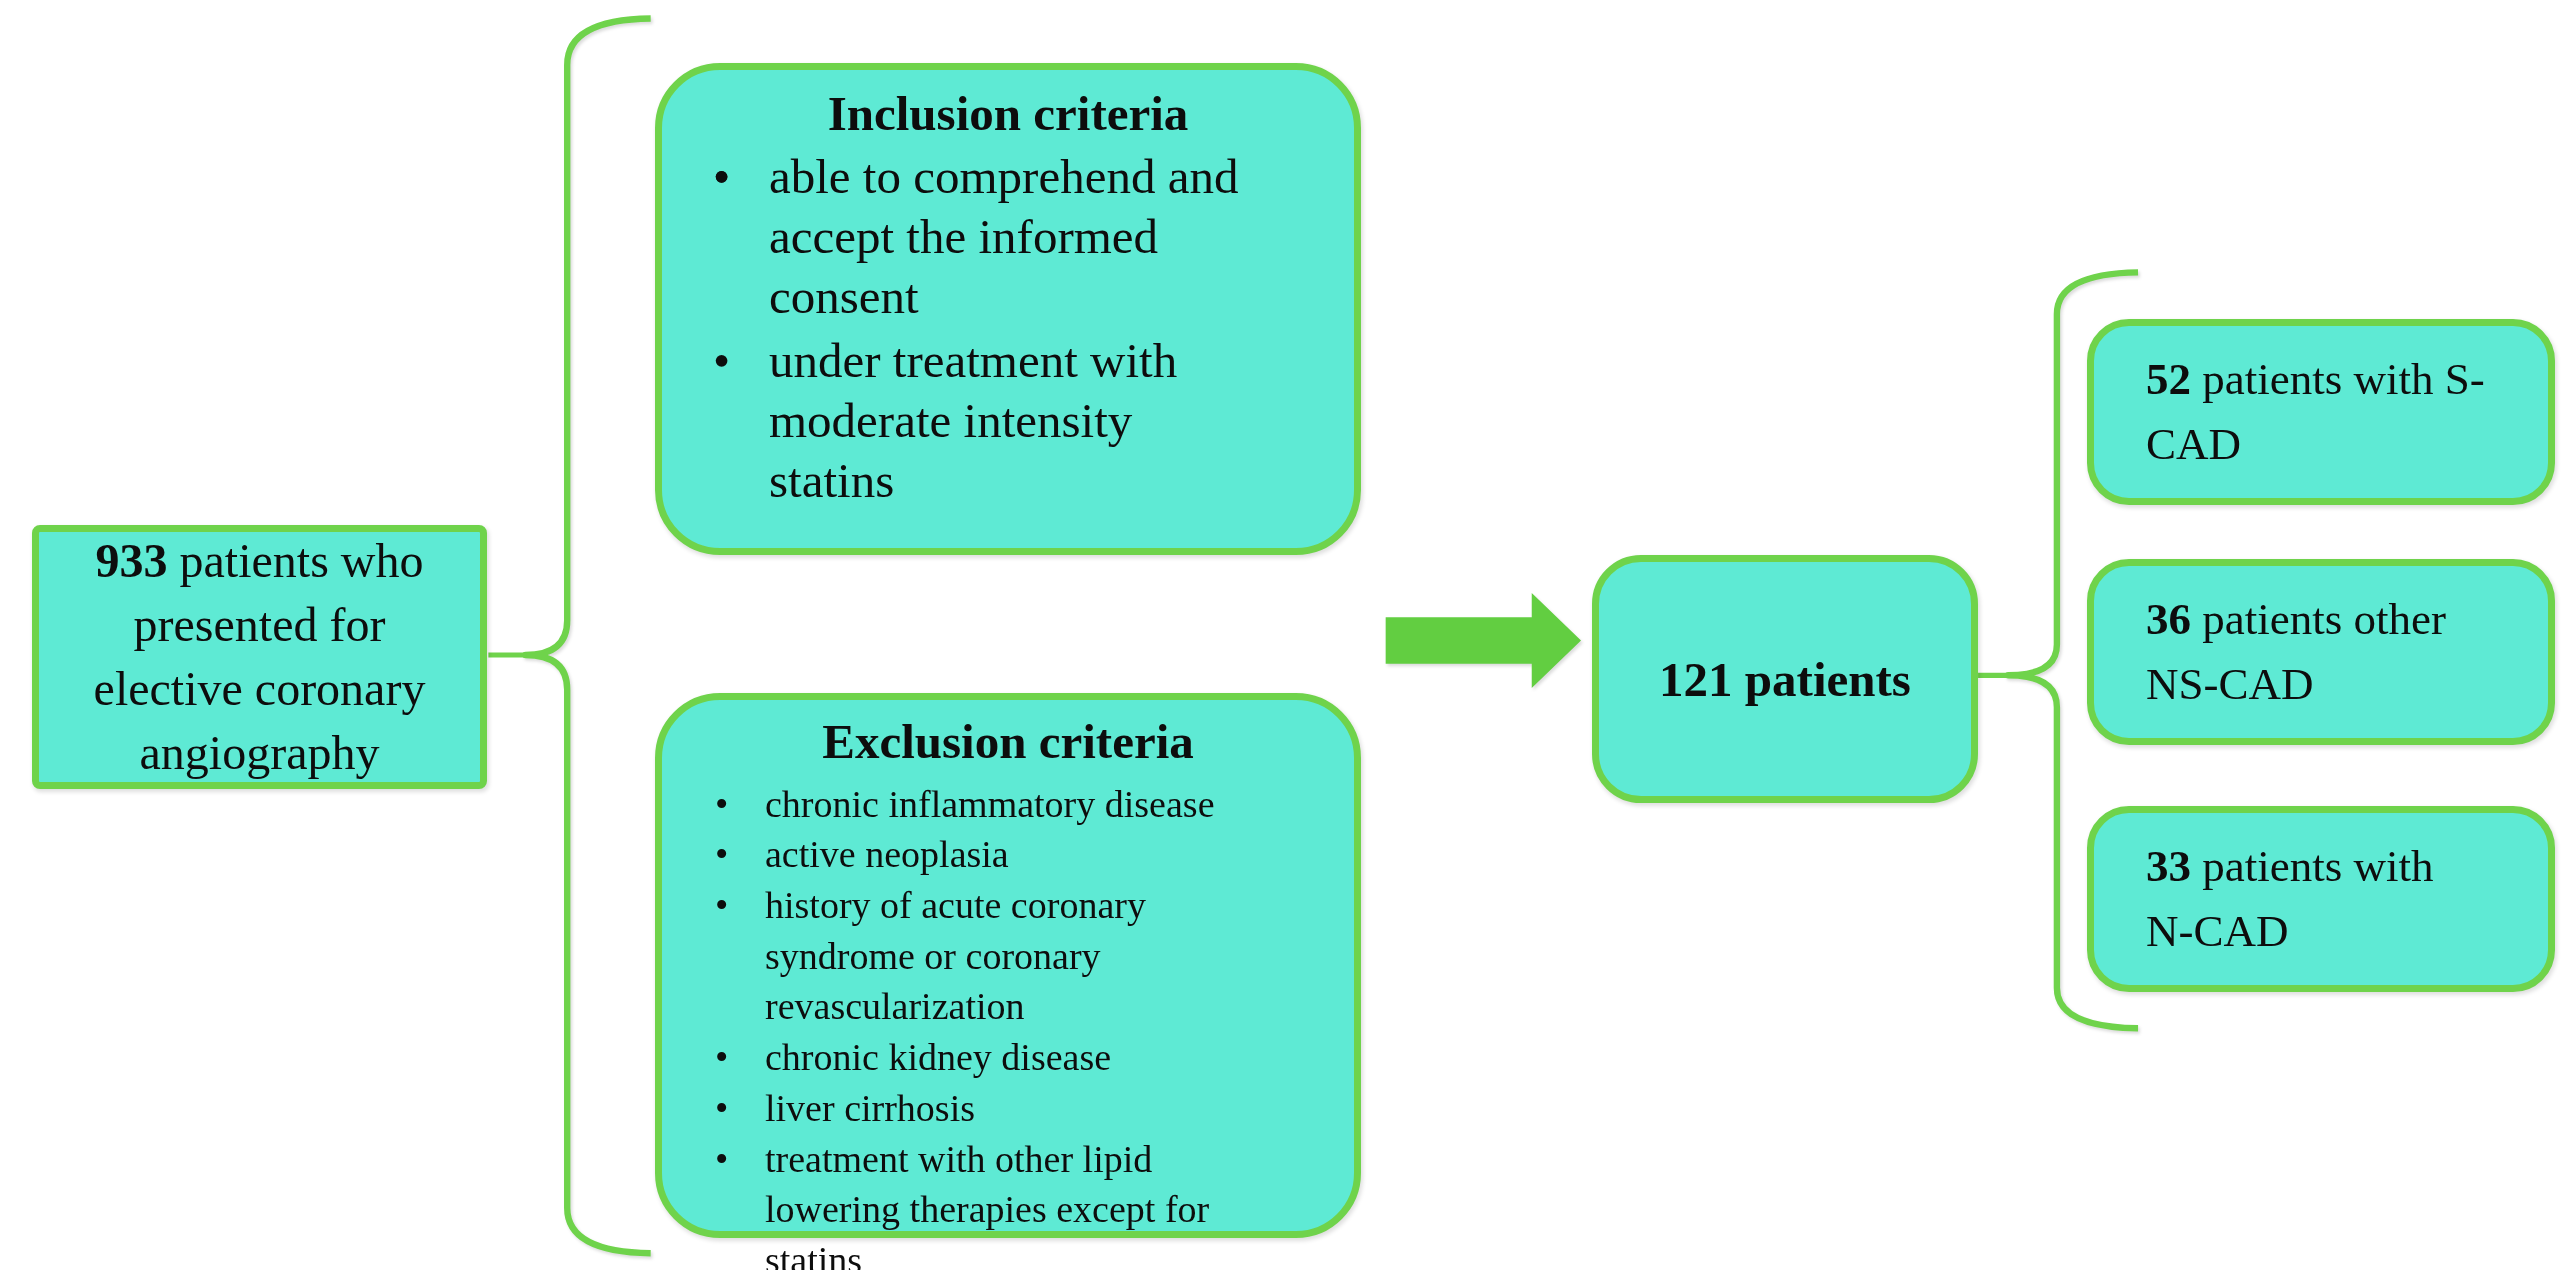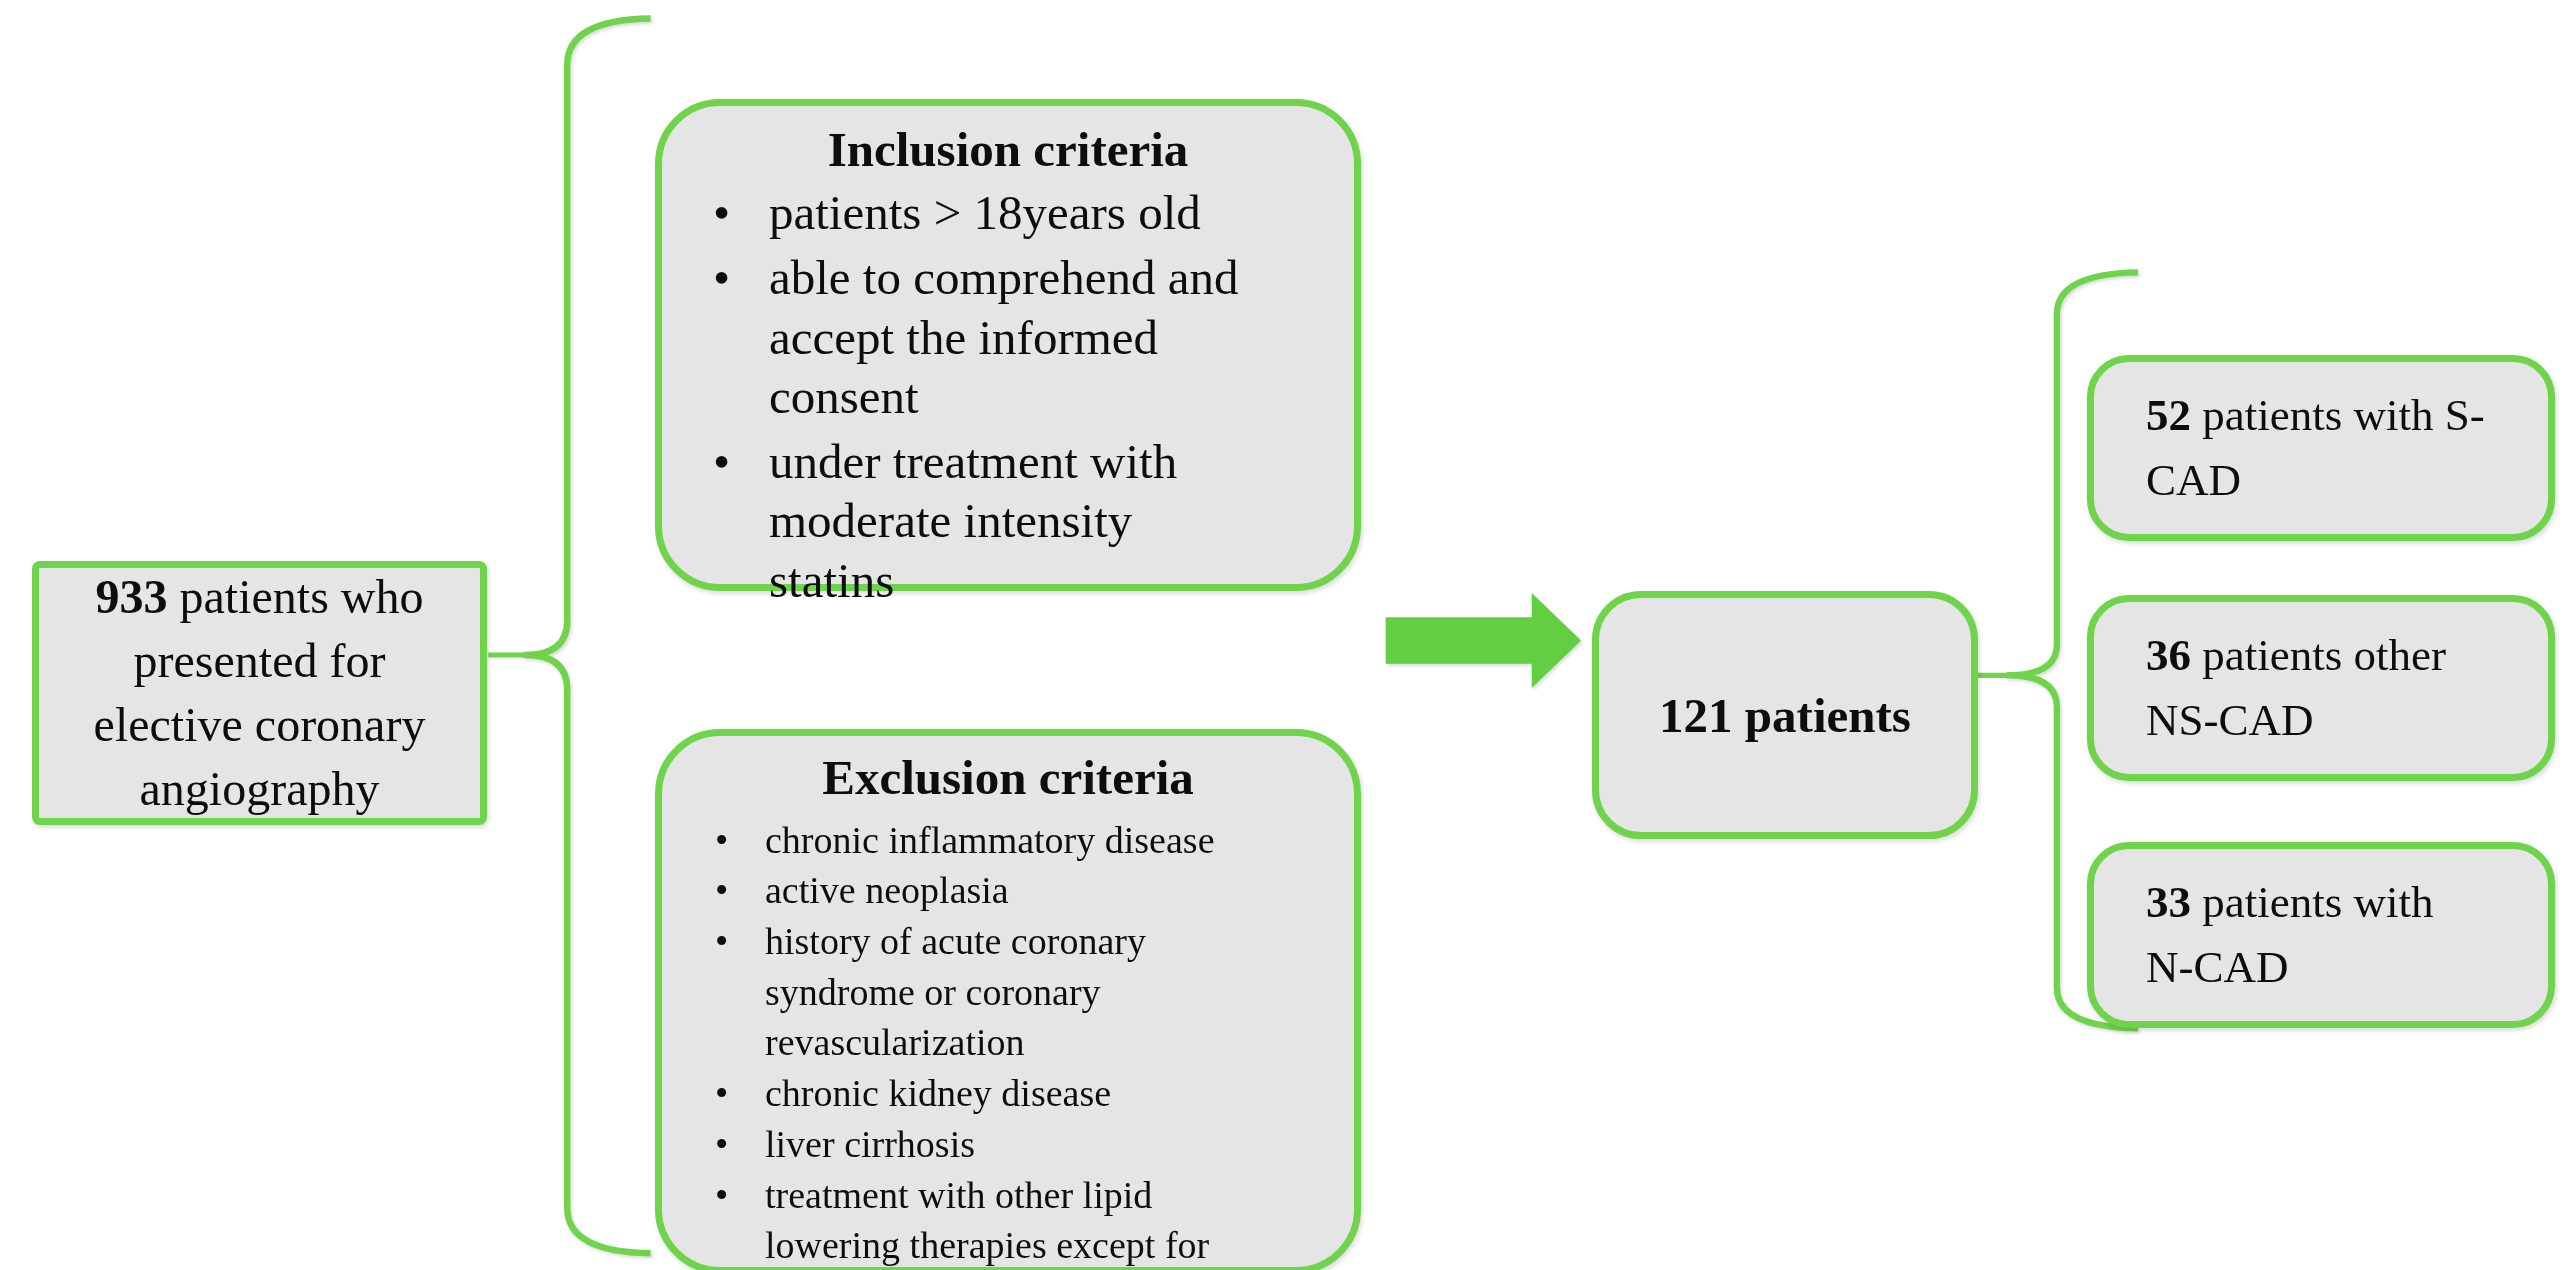--- a/index.html
+++ b/index.html
@@ -13,24 +13,23 @@
     font-family:"Liberation Serif","DejaVu Serif",serif;color:var(--ink);
     overflow:hidden;
   }
   #connector-layer{position:absolute;left:0;top:0;width:2576px;height:1270px;}
   .brace{fill:none;stroke:var(--green);stroke-width:11;stroke-linejoin:round;
          filter:drop-shadow(3px 4px 3px rgba(0,0,0,0.14));}
   .connector{stroke:var(--green);stroke-width:9;}
   .block-arrow{fill:var(--arrow);filter:drop-shadow(3px 4px 3px rgba(0,0,0,0.14));}
 
   .box{
-    position:absolute;background:#e5e5e5;box-sizing:border-box;
+    position:absolute;background:#5eead4;box-sizing:border-box;
     border:7.5px solid var(--green);
     box-shadow:1.7px 2.3px 4.6px rgba(0,0,0,0.13);
-    margin-top:36px;
   }
   #left-box{
     left:32px;top:525px;width:455px;height:264px;border-radius:8px;
     display:flex;align-items:center;justify-content:center;text-align:center;
     font-size:48px;line-height:1.33;
   }
   .crit{left:655px;width:706px;border-radius:65px;}
   #inclusion-box{top:63px;height:492px;font-size:49px;}
   #exclusion-box{top:693px;height:545px;font-size:38px;}
   .crit-title{
@@ -81,21 +80,20 @@
   <div><span class="bold">933</span><span class="btext"> patients who
 presented for
 elective coronary
 angiography</span></div>
 </div>
 
 <div class="box crit" id="inclusion-box">
   <div class="crit-title">Inclusion criteria</div>
   <div class="bullet-row">
     <span class="marker">•</span>
-    <span class="btext">patients &gt; 18years old</span>
   </div>
   <div class="bullet-row">
     <span class="marker">•</span>
     <span class="btext">able to comprehend and
 accept the informed
 consent</span>
   </div>
   <div class="bullet-row">
     <span class="marker">•</span>
     <span class="btext">under treatment with

